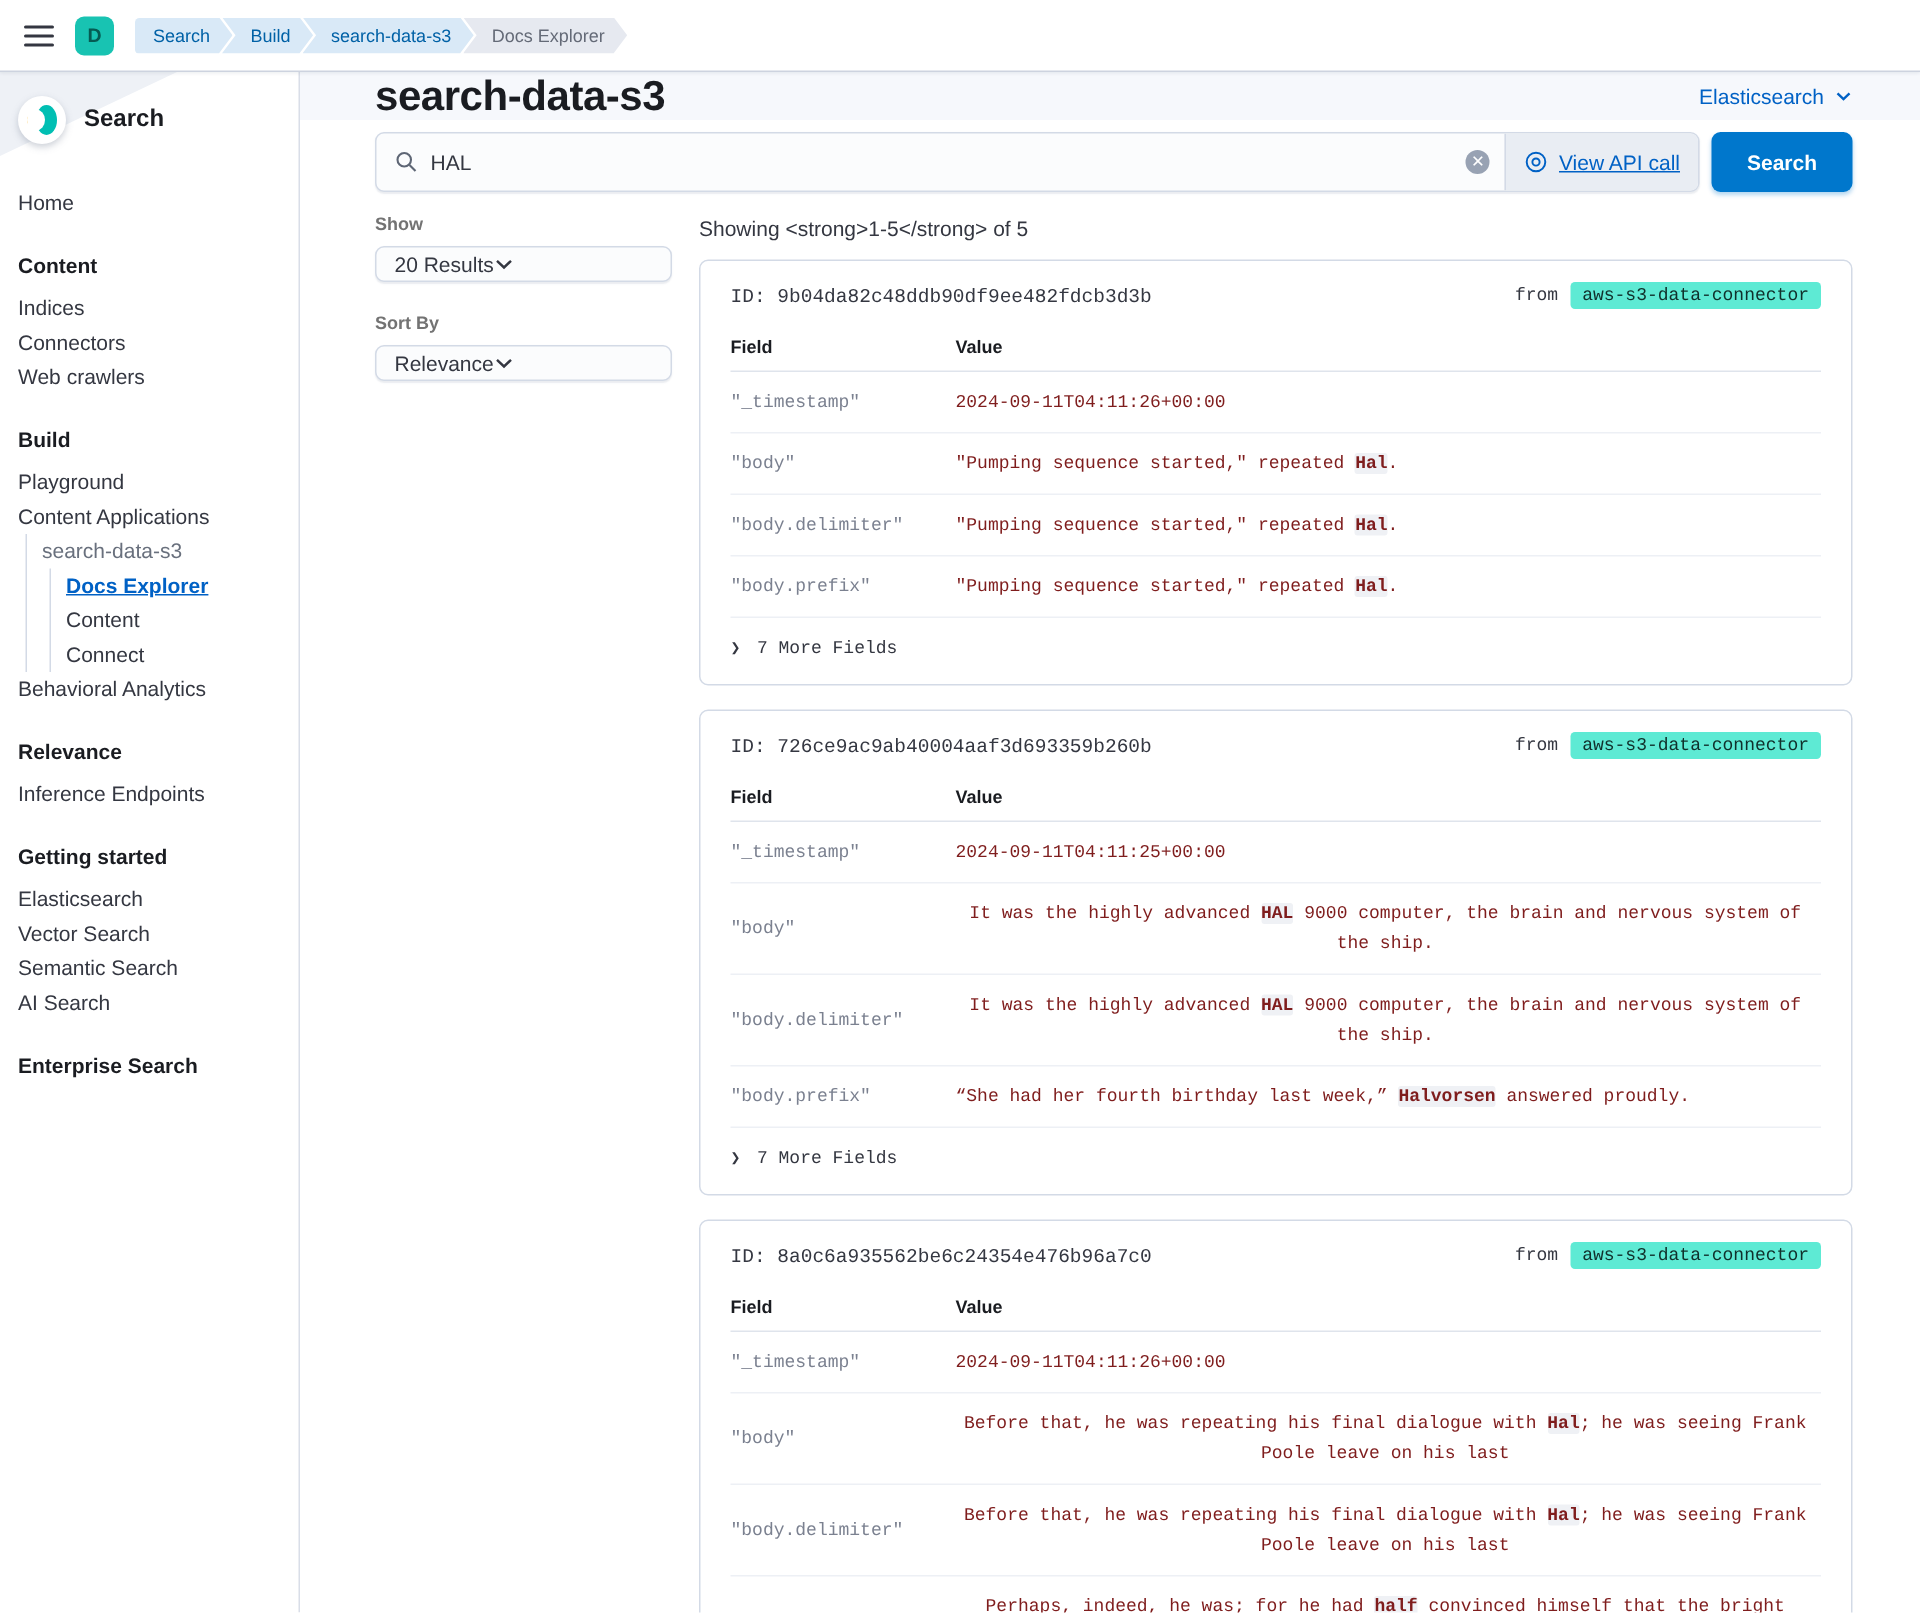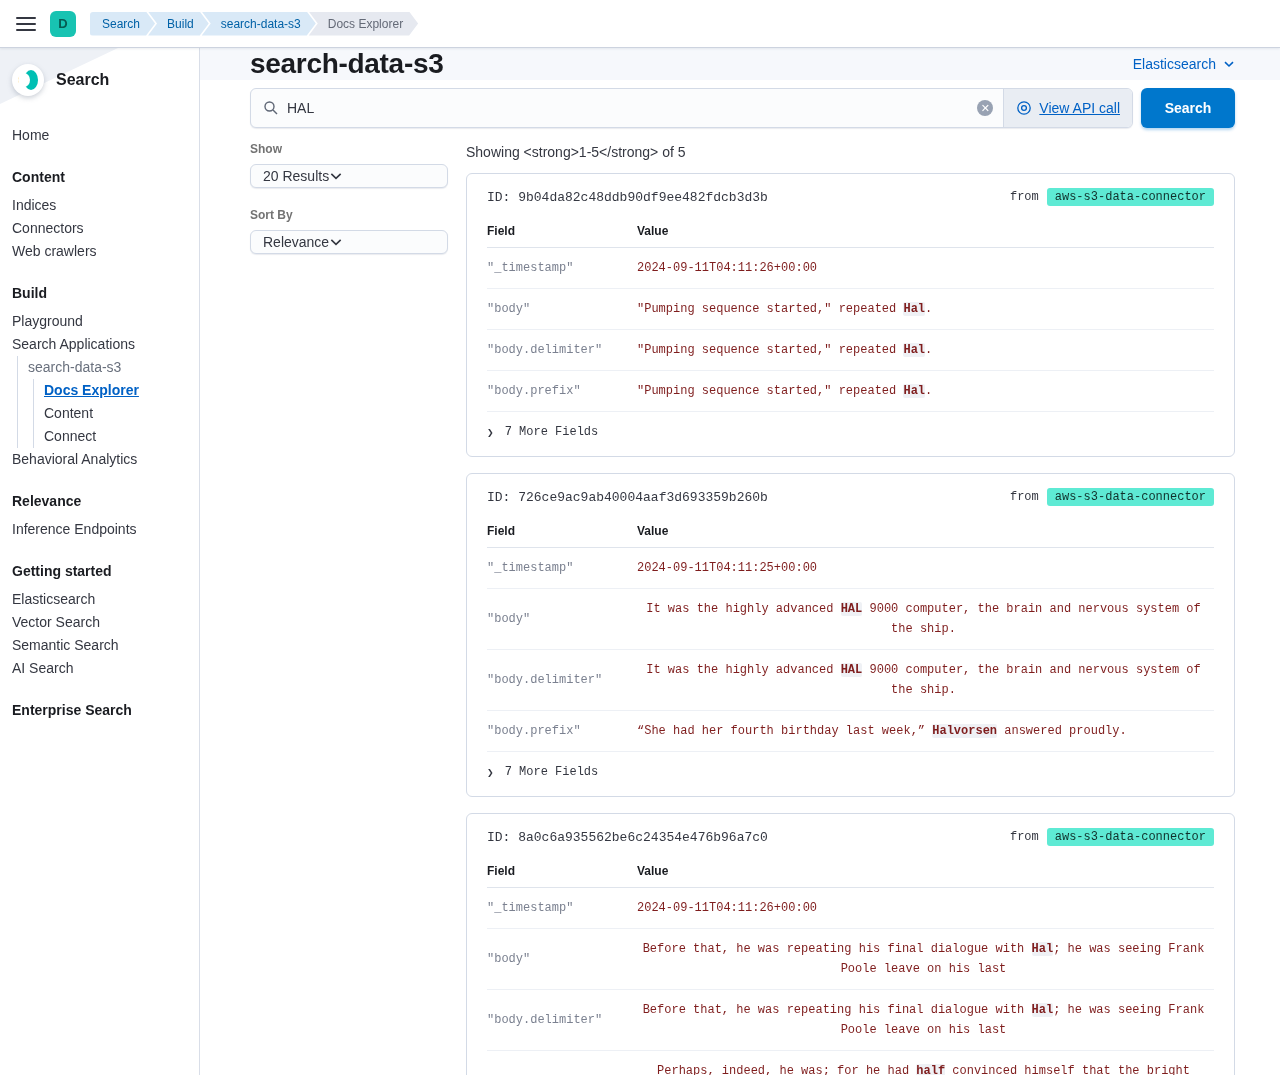--- a/index.html
+++ b/index.html
@@ -133,21 +133,21 @@
         </div>
         <div class="nav-section">
           <div class="nav-header">Content</div>
           <div class="nav-item">Indices</div>
           <div class="nav-item">Connectors</div>
           <div class="nav-item">Web crawlers</div>
         </div>
         <div class="nav-section">
           <div class="nav-header">Build</div>
           <div class="nav-item">Playground</div>
-          <div class="nav-item">Search Applications</div>
+          <div class="nav-item">Content Applications</div>
           <div class="nav-children">
             <div class="nav-item muted">search-data-s3</div>
             <div class="nav-children">
               <div class="nav-item active">Docs Explorer</div>
               <div class="nav-item">Content</div>
               <div class="nav-item">Connect</div>
             </div>
           </div>
           <div class="nav-item">Behavioral Analytics</div>
         </div>

